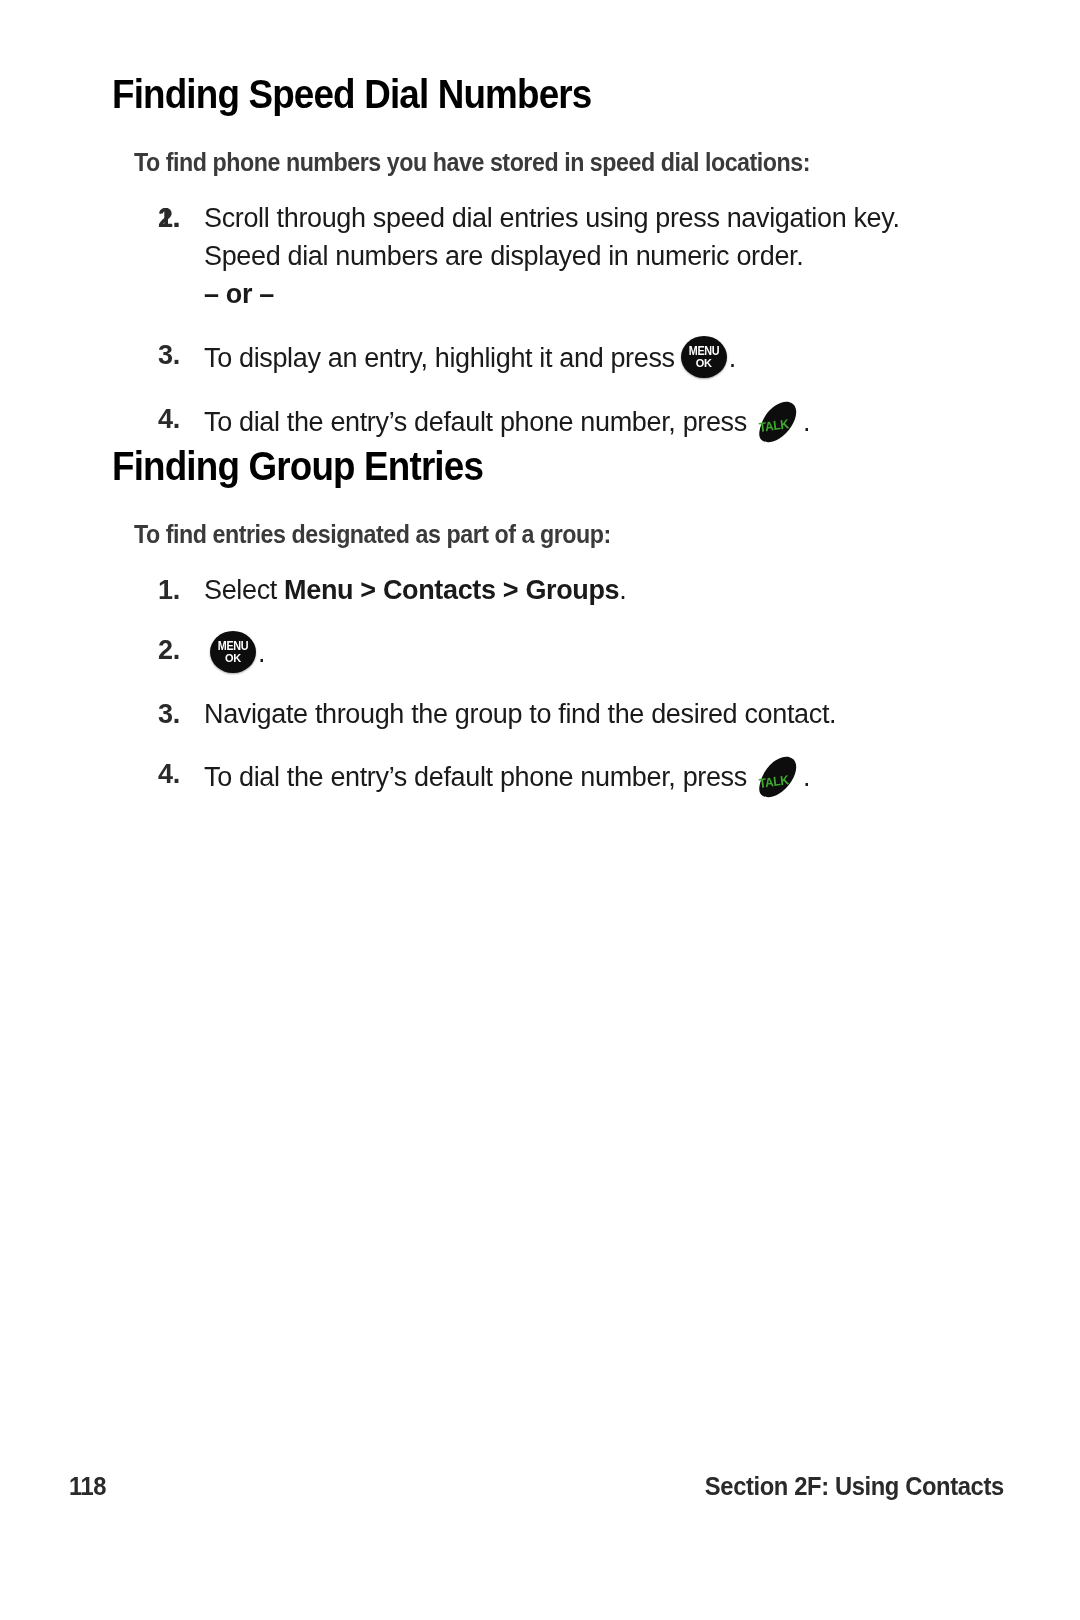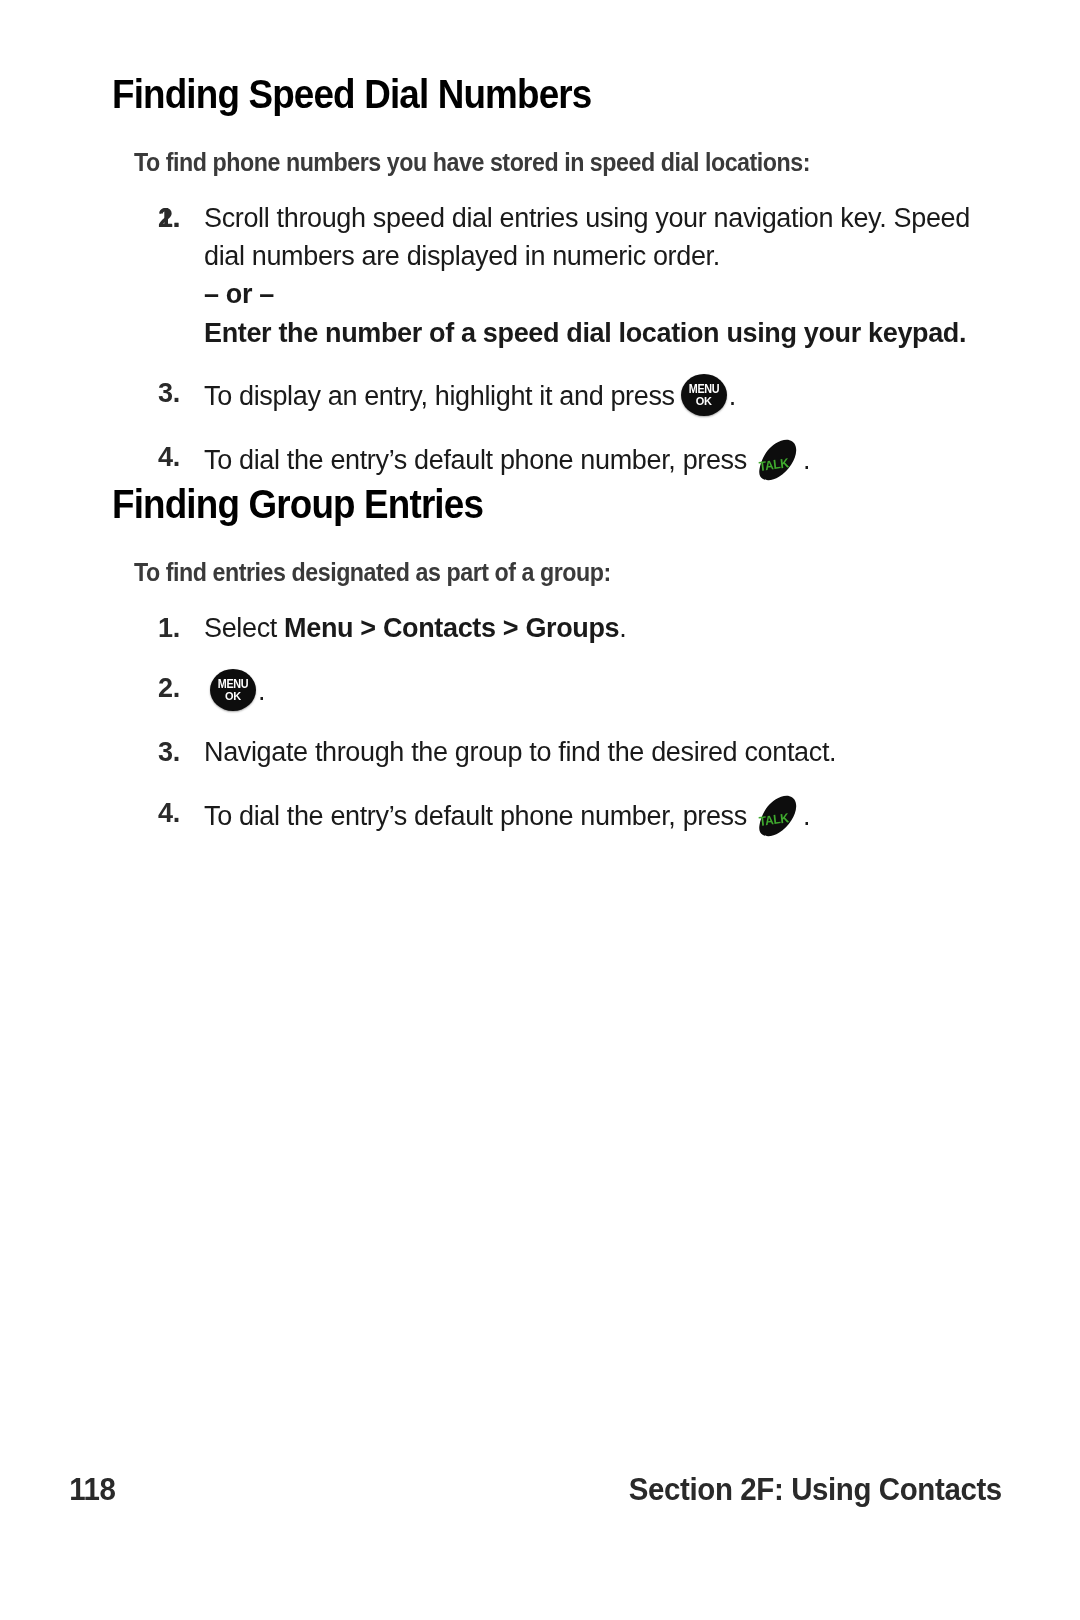--- a/index.html
+++ b/index.html
@@ -154,21 +154,21 @@
 
   
   .footer {
     position: absolute;
     left: 68px;
     right: 68px;
     top: 1472px;
     display: flex;
     justify-content: space-between;
     align-items: center;
-    font-size: 31px;
+    font-size: 25px;
     font-weight: bold;
     color: #2a2a2a;
     letter-spacing: -0.4px;
   }
   .footer .pageno {
     transform: scaleX(0.95);
     transform-origin: left baseline;
   }
   .footer .secname {
     transform: scaleX(0.95);
@@ -187,23 +187,22 @@
 
       <ol class="steps">
 
         <li>
           <span class="step-num">1.</span>
         </li>
 
         <li>
           <span class="step-num">2.</span>
           <span class="step-text">
-            <span>Scroll through speed dial entries using your navigation key. Speed dial numbers are displayed in numeric order.</span>
+            <span>Scroll through speed dial entries using press navigation key. Speed dial numbers are displayed in numeric order.</span>
             <span class="or-line">– or –</span>
-            <span class="or-line">Enter the number of a speed dial location using your keypad.</span>
           </span>
         </li>
 
         <li>
           <span class="step-num">3.</span>
           <span class="step-text"><span>To display an entry, highlight it and press</span><span class="key-menu"><span class="kl1">MENU</span><span class="kl2">OK</span></span><span>.</span></span>
         </li>
 
         <li>
           <span class="step-num">4.</span>

